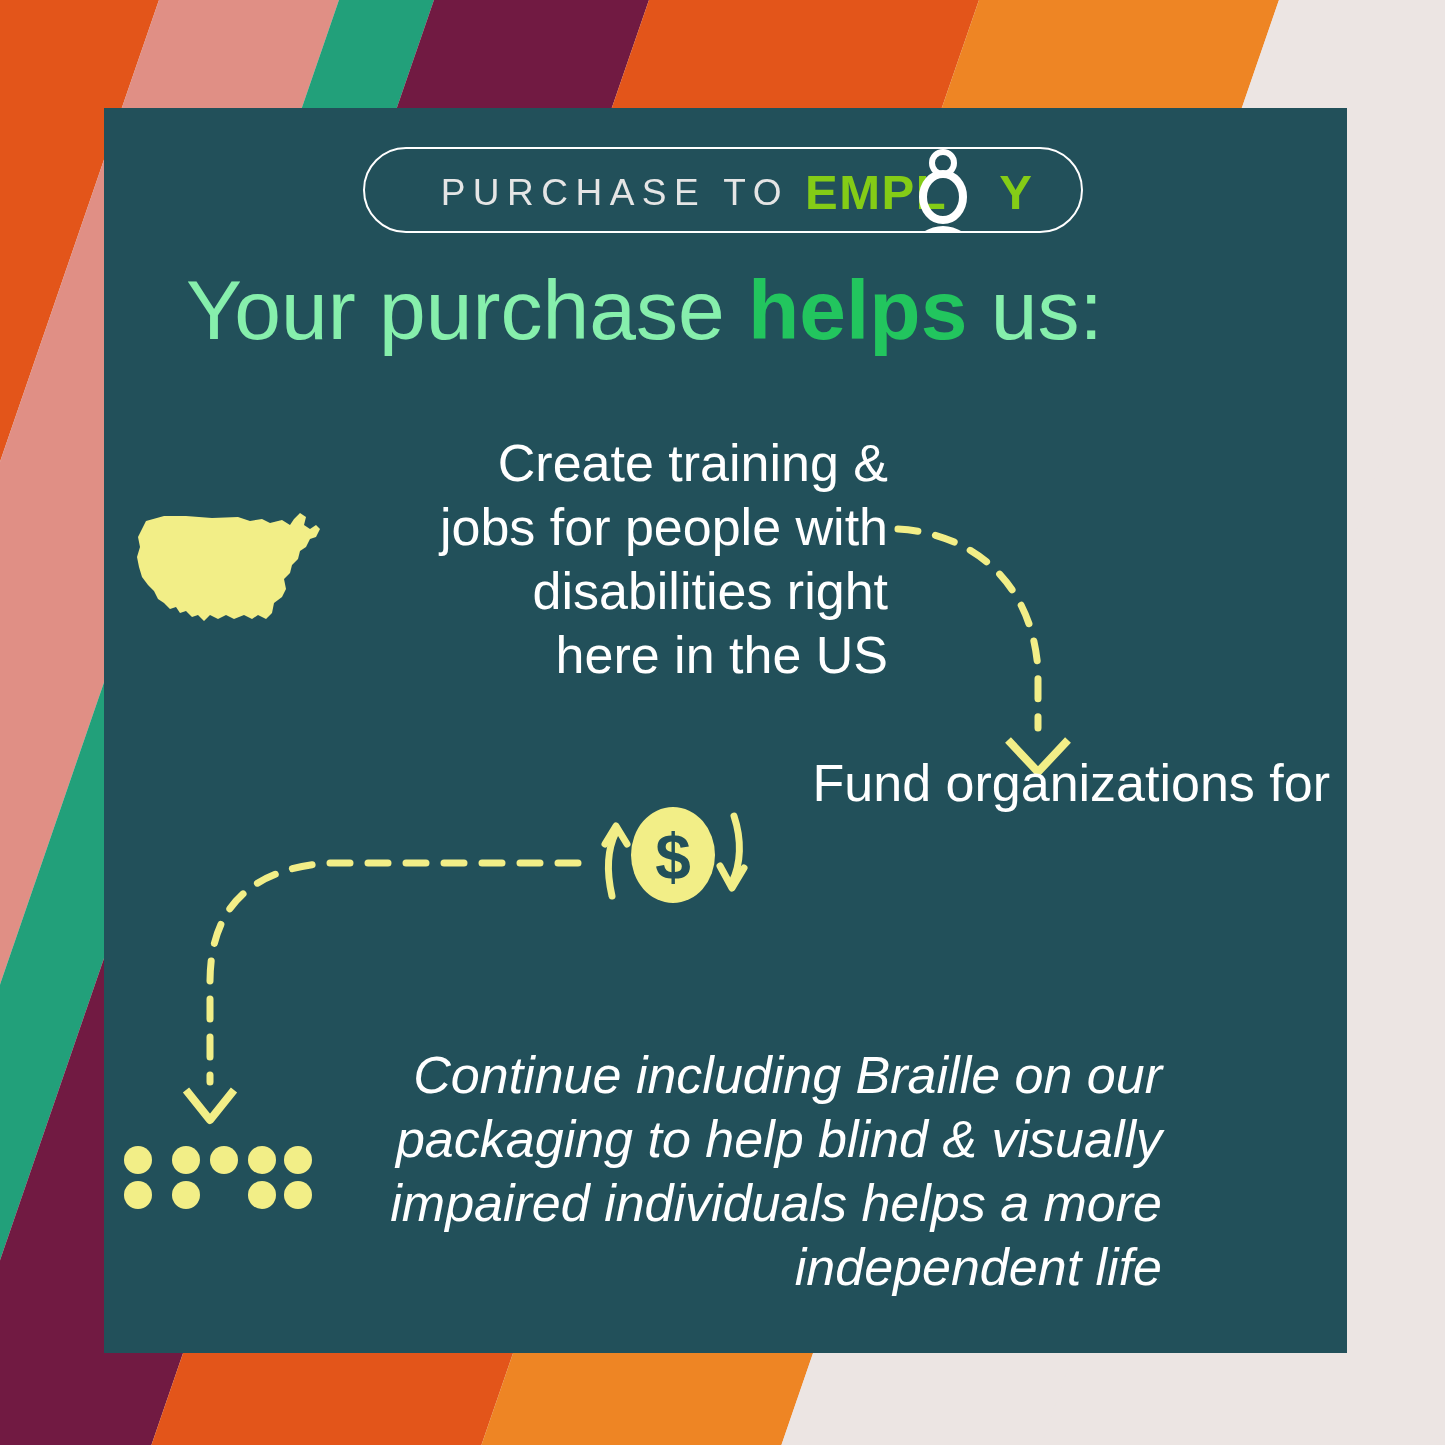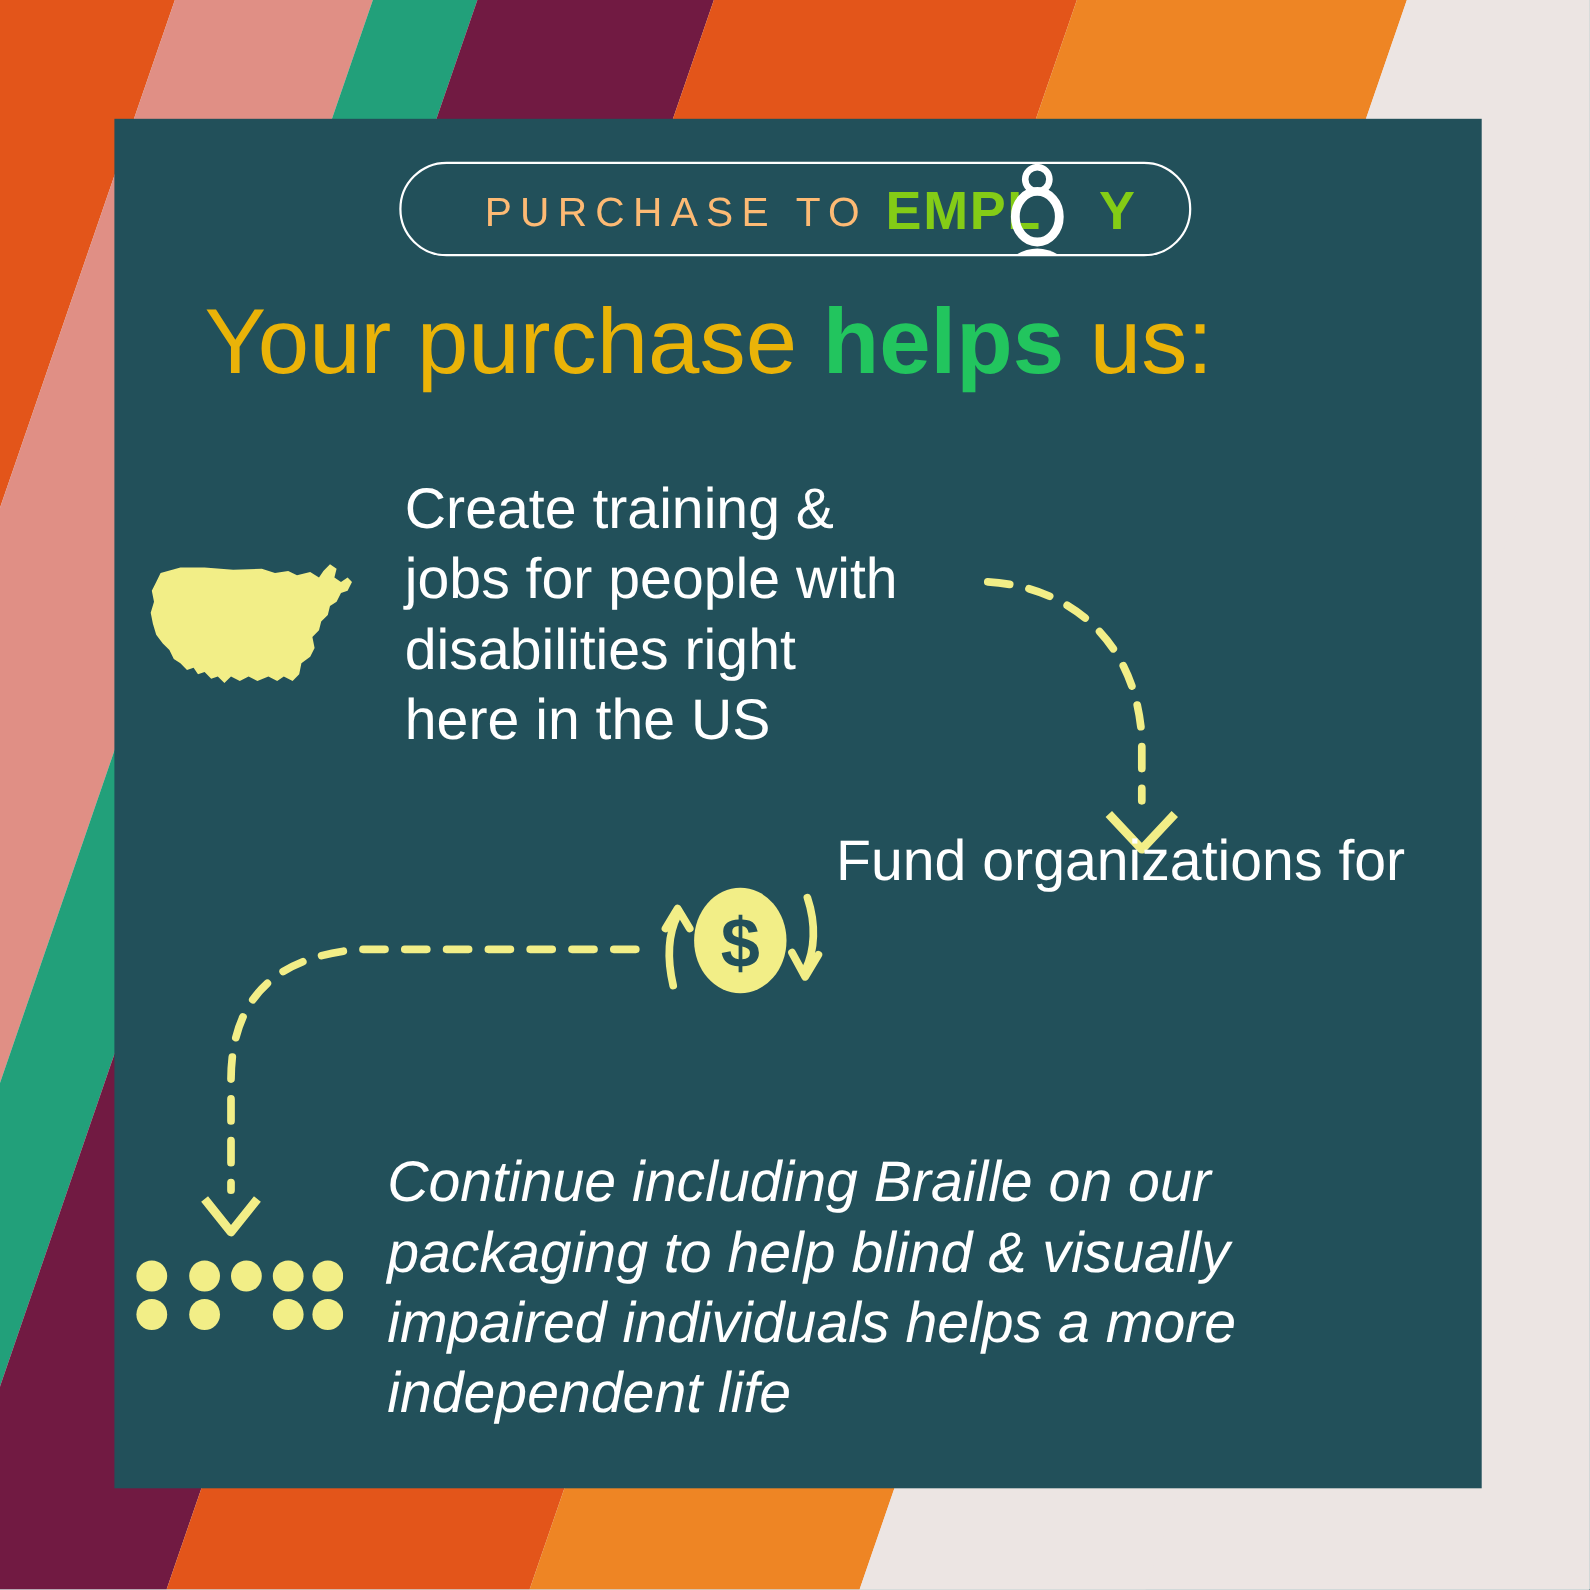--- a/index.html
+++ b/index.html
@@ -56,21 +56,21 @@
     position: absolute;
     left: 0;
     top: 0;
     width: 720px;
     height: 86px;
     display: flex;
     align-items: center;
     justify-content: center;
   }
   .logo-thin {
-    color: #fdba74;
+    color: #e5e5e5;
     font-size: 37px;
     font-weight: 400;
     letter-spacing: 7.5px;
     line-height: 1;
     margin-left: 24px;
   }
   .logo-bold {
     color: #84cc16;
     font-size: 49px;
     font-weight: 700;
@@ -91,30 +91,31 @@
   
   #headline {
     position: absolute;
     left: 186px;
     top: 268px;
     width: 1090px;
     font-size: 84px;
     line-height: 1;
     white-space: nowrap;
   }
-  .hl-yellow { color: #eab308; font-weight: 400; }
+  .hl-yellow { color: #86efac; font-weight: 400; }
   .hl-white  { color: #22c55e; font-weight: 700; }
 
   
   .bullet-text {
     position: absolute;
     color: #ffffff;
     font-weight: 400;
     font-size: 52px;
     line-height: 1.23;
+    text-align: right;
   }
   #bullet1-text { left: 368px; top: 432px; width: 520px; }
   #bullet2-text { left: 760px; top: 788px; width: 570px; }
   #bullet3-text { left: 352px; top: 1044px; width: 810px; }
 
   
   #us-map   { position: absolute; left: 134px; top: 503px;  width: 205px; height: 128px; }
   #coin     { position: absolute; left: 592px; top: 800px;  width: 162px; height: 110px; }
   #braille  { position: absolute; left: 122px; top: 1143px; width: 190px; height: 68px; }
 

